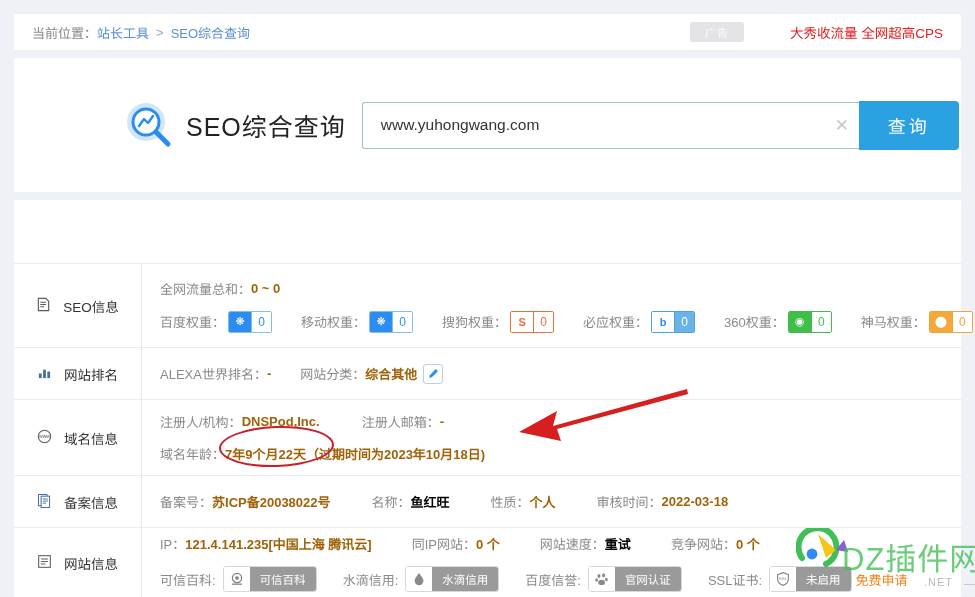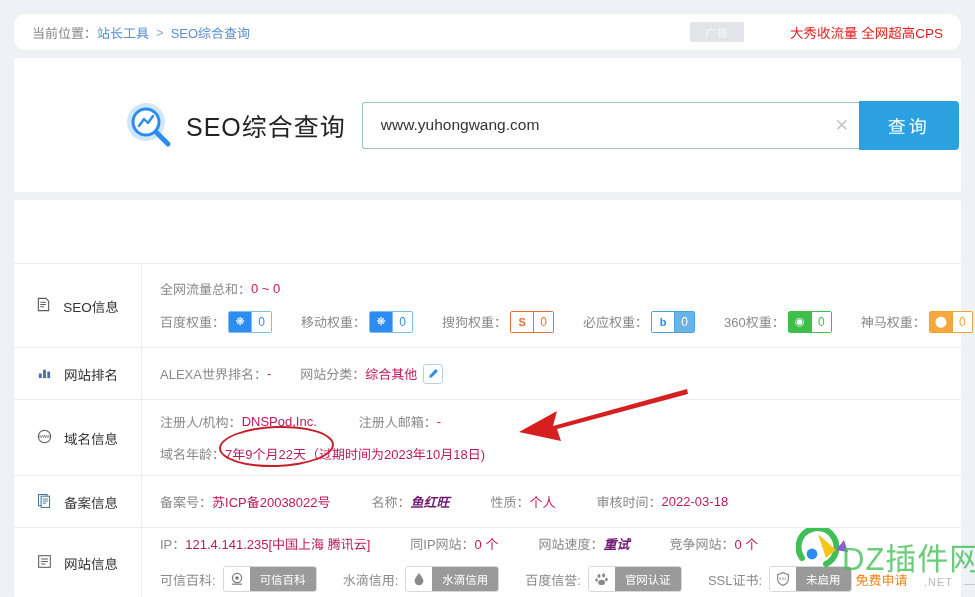--- a/index.html
+++ b/index.html
@@ -9,21 +9,21 @@
     font-family:"Liberation Sans","DejaVu Sans",sans-serif;
     font-size:13px;color:#333;
     overflow:hidden;
     position:relative;
   }
   .page{position:relative;width:975px;height:597px;}
 
   
   .crumb-bar{
     position:absolute;left:14px;top:14px;width:947px;height:36px;
-    background:#fff;border-radius:12px;
+    background:#fff;border-radius:2px;
     display:flex;align-items:center;
     box-shadow:0 0 0 1px #f0f0f0;
   }
   .crumb-label{margin-left:18px;color:#888;font-size:13px;}
   .crumb-link{color:#5b8fd0;font-size:13px;text-decoration:none;}
   .crumb-sep{color:#9aa7b4;margin:0 7px;font-size:13px;}
   .ad-wrap{margin-left:auto;display:flex;align-items:center;padding-right:18px;}
   .ad-tag{
     background:#e2e4e7;color:#fafafa;font-size:11px;
     padding:2px 15px;border-radius:2px;margin-right:46px;letter-spacing:1px;
@@ -81,22 +81,22 @@
 
   .r-seo{height:84px;}
   .r-rank{height:52px;}
   .r-domain{height:76px;}
   .r-beian{height:52px;}
   .r-site{height:70px;}
 
   .line{display:flex;align-items:center;white-space:nowrap;}
   .line + .line{margin-top:13px;}
   .lbl{color:#8a8a8a;}
-  .val{color:#be185d;}
-  .val-b{color:#701a75;font-weight:bold;font-style:italic;}
+  .val{color:#a16207;font-weight:bold;}
+  .val-b{color:#000000;font-weight:bold;}
 
   
   .wgroup{display:flex;align-items:center;margin-right:29px;}
   .badge{
     display:inline-flex;align-items:center;height:20px;
     border-radius:2px;overflow:hidden;margin-left:3px;vertical-align:middle;
   }
   .badge .ico{
     width:22px;height:20px;display:flex;align-items:center;justify-content:center;
     color:#fff;font-size:11px;font-weight:bold;

